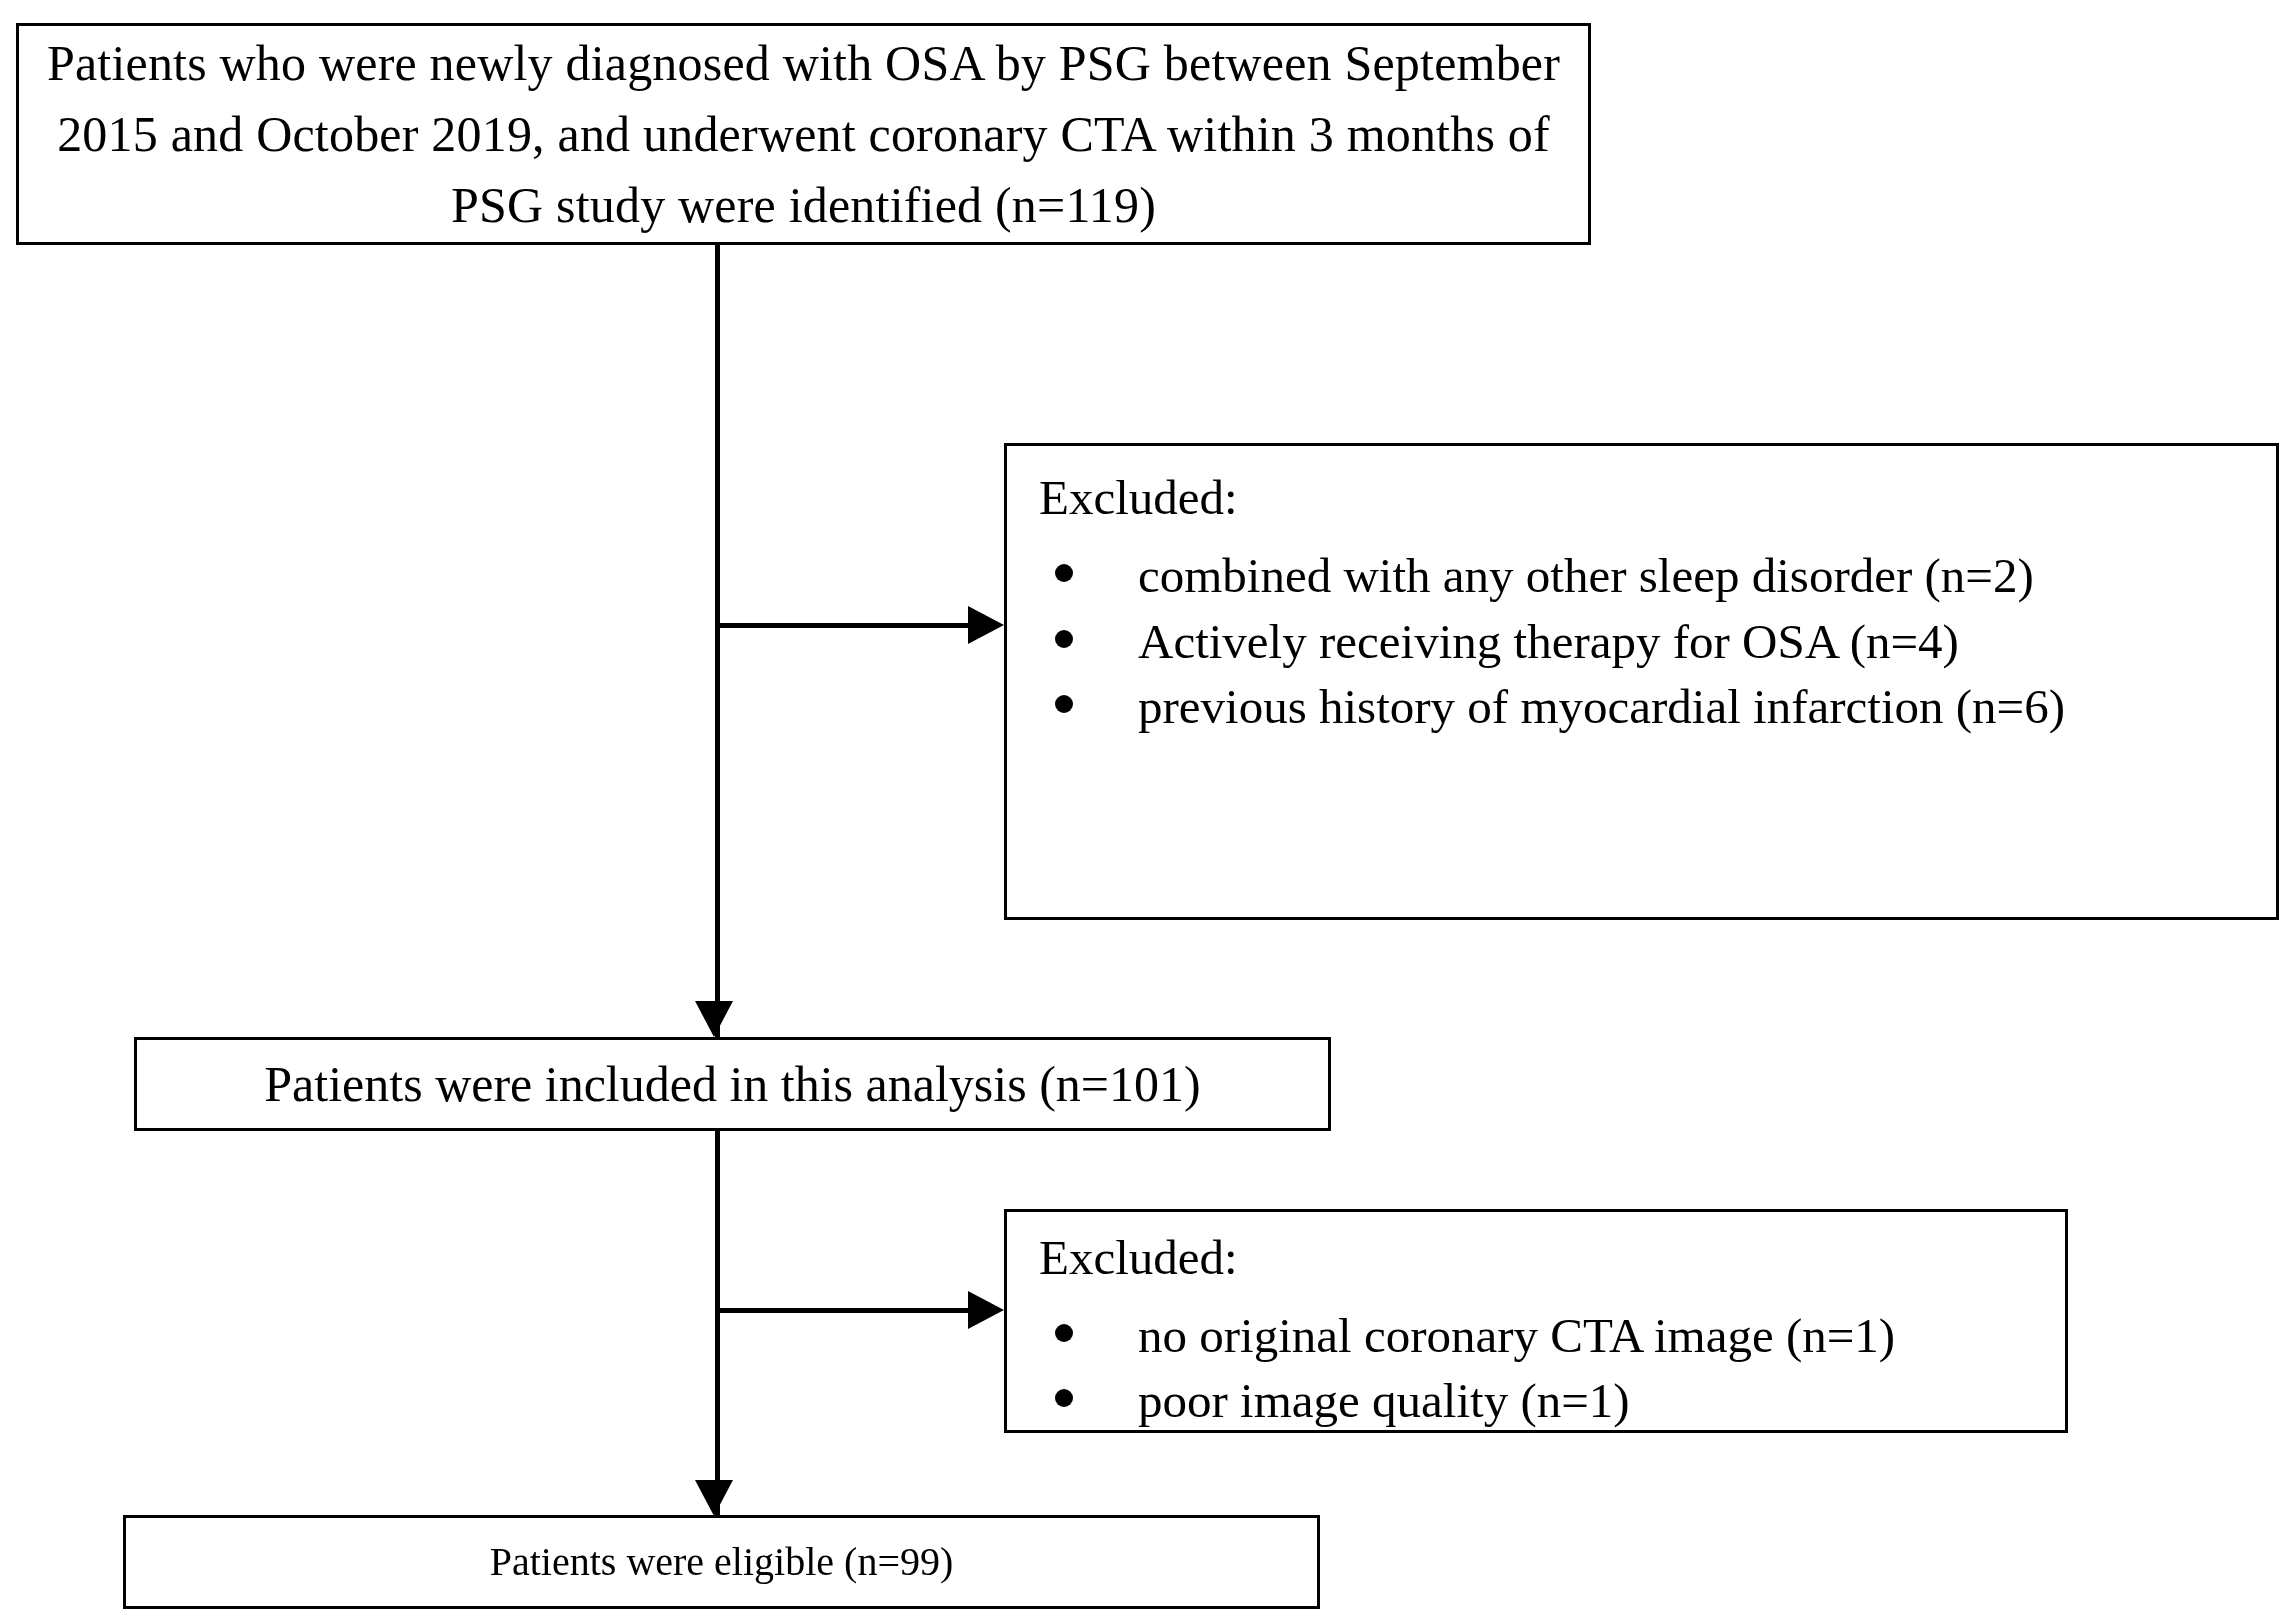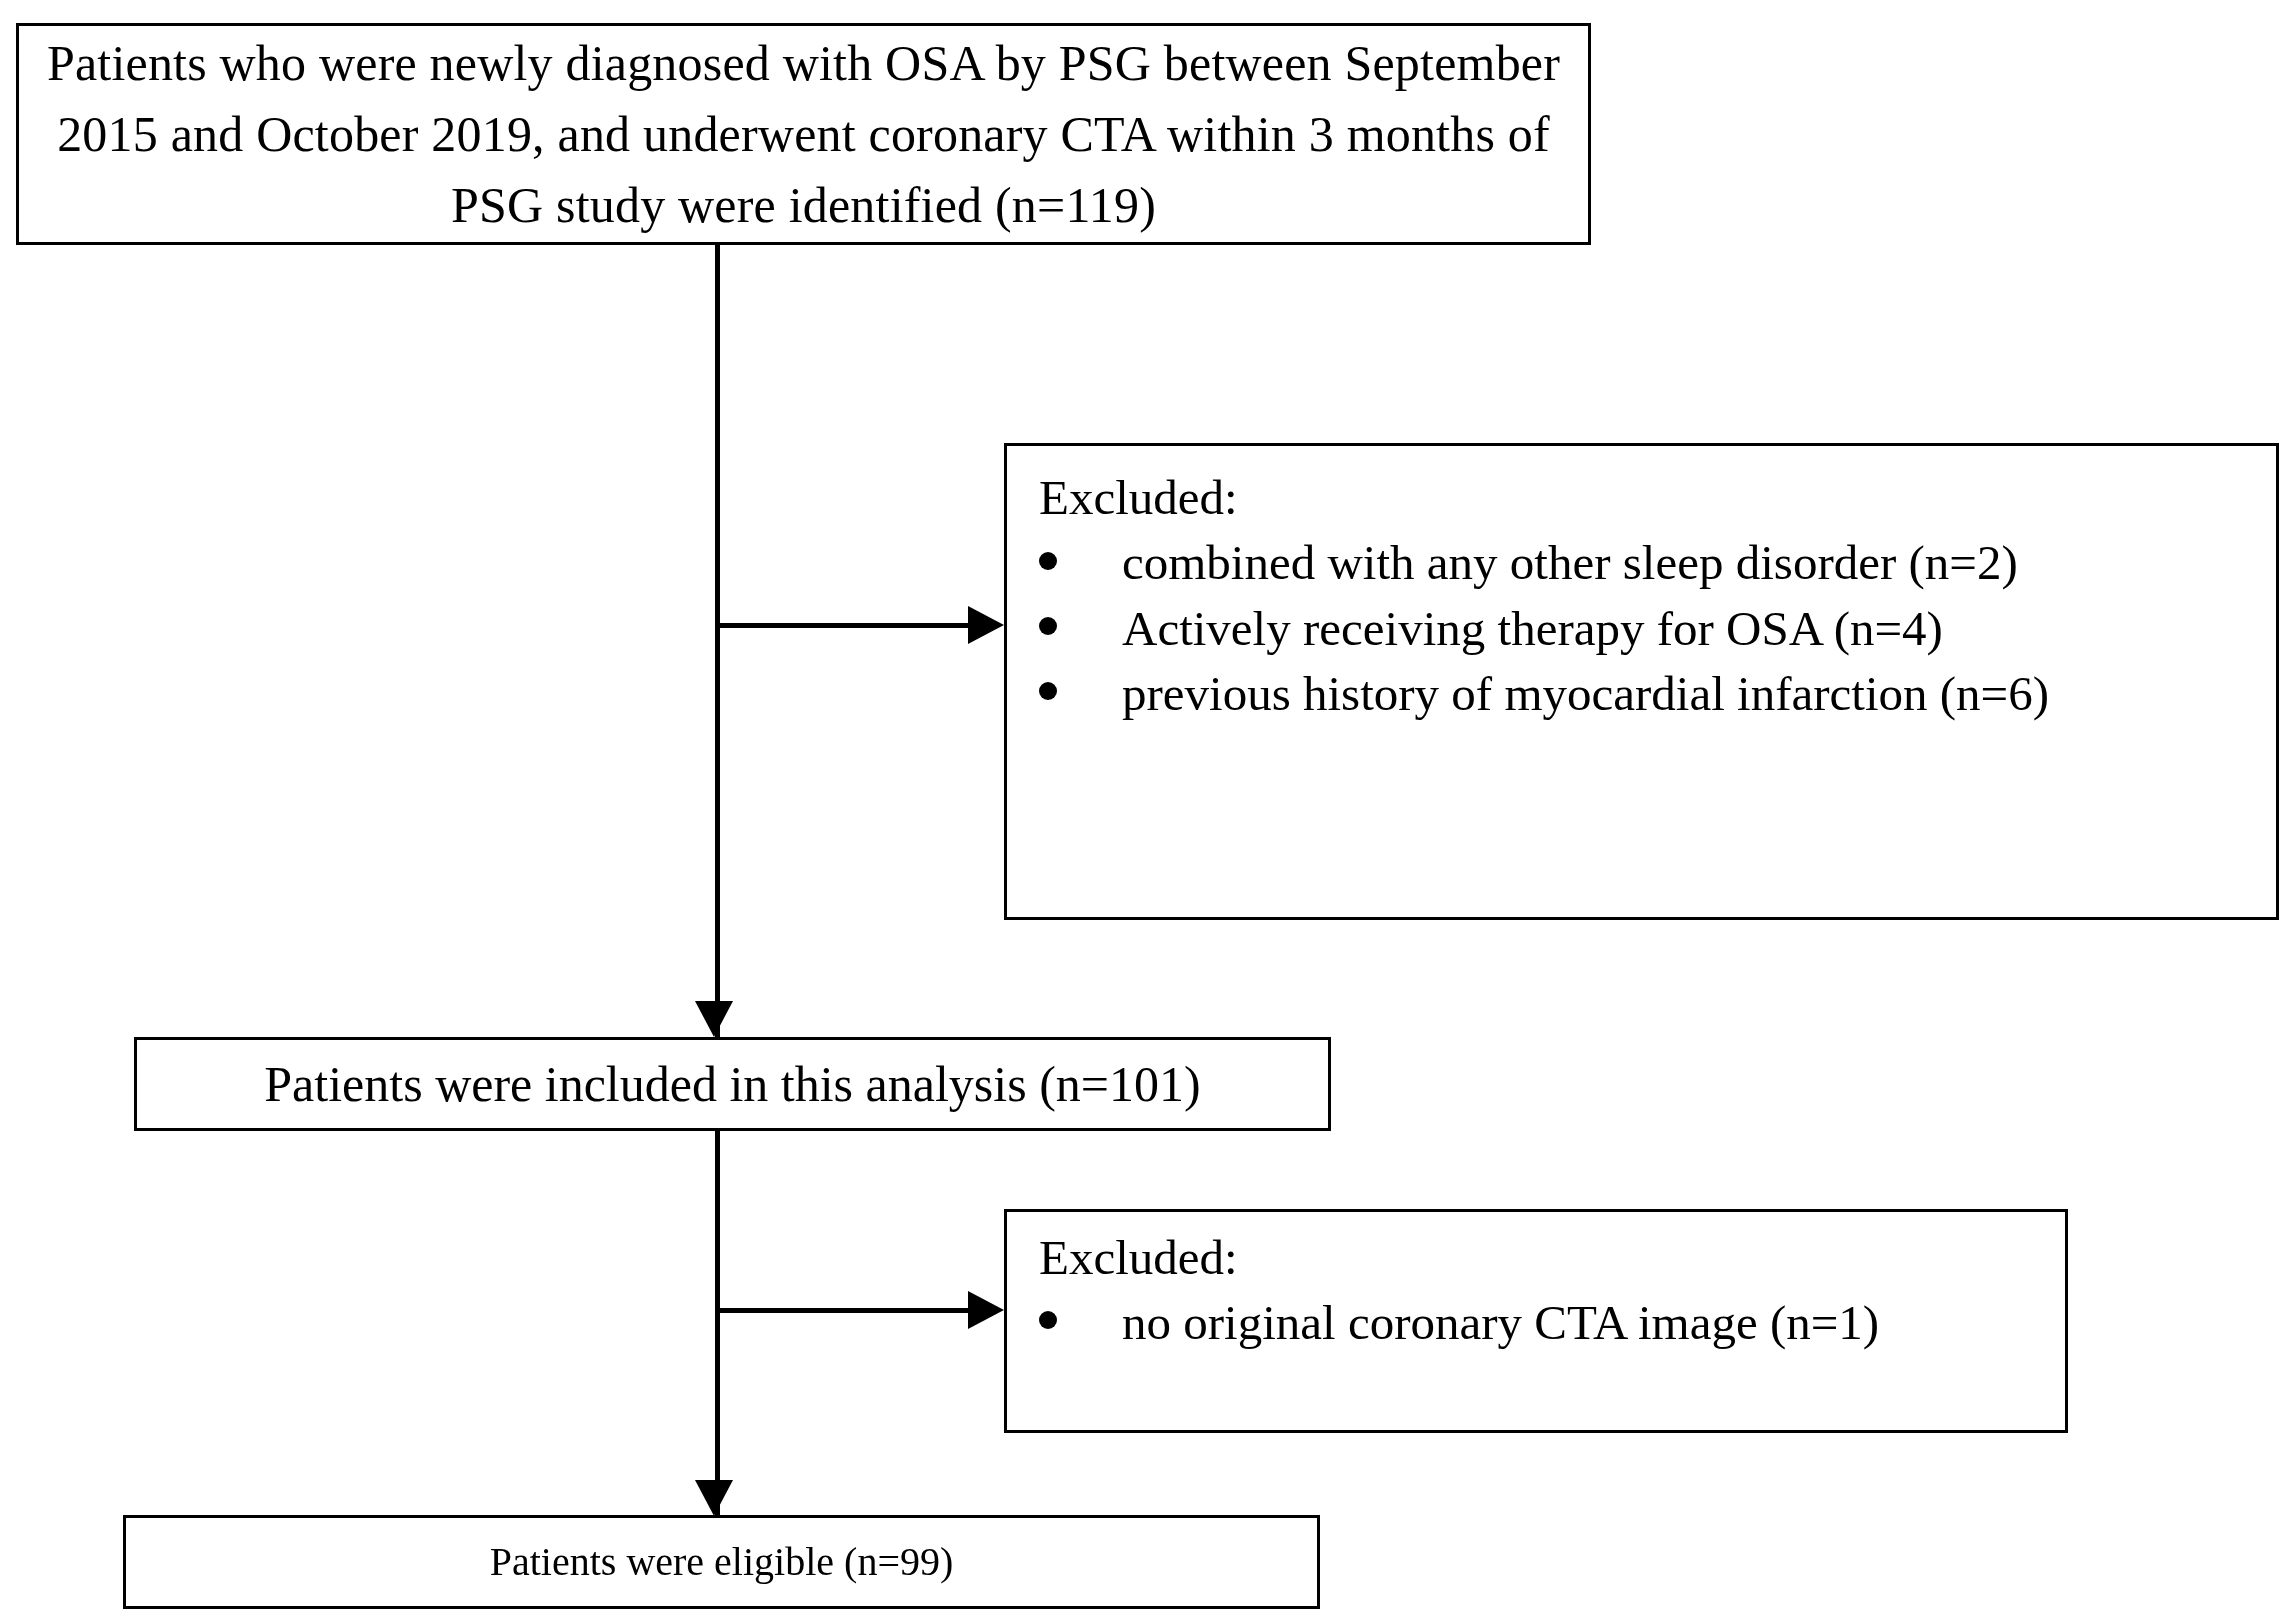--- a/index.html
+++ b/index.html
@@ -91,21 +91,21 @@
   }
   .excluded-title {
     font-size: 49px;
     font-weight: normal;
     padding-left: 32px;
     line-height: 1.25;
     margin-bottom: 3.2px;
   }
   .excluded-list {
     list-style: none;
-    margin: 0;
+    margin: 16px;
     padding: 0;
   }
   .excluded-list li {
     position: relative;
     font-size: 49px;
     line-height: 1.30;
     padding-left: 115px;
     margin-bottom: 1.6px;
   }
   .excluded-list li .bullet {
@@ -186,20 +186,21 @@
 
   <div class="vline" id="conn-v2"></div>
   <div class="arrow-down" id="conn-v2-head"></div>
   <div class="hline" id="conn-h2"></div>
   <div class="arrow-right" id="conn-h2-head"></div>
 
   <div class="node" id="box-excluded-2">
     <div class="excluded-title">Excluded:</div>
     <ul class="excluded-list">
       <li><span class="bullet"></span><span>no original coronary CTA image (n=1)</span></li>
+      <li><span class="bullet"></span><span>poor image quality (n=1)</span></li>
     </ul>
   </div>
 
   <div class="node" id="box-eligible">
     <div class="txt">Patients were eligible (n=99)</div>
   </div>
 
 </div>
 
 

